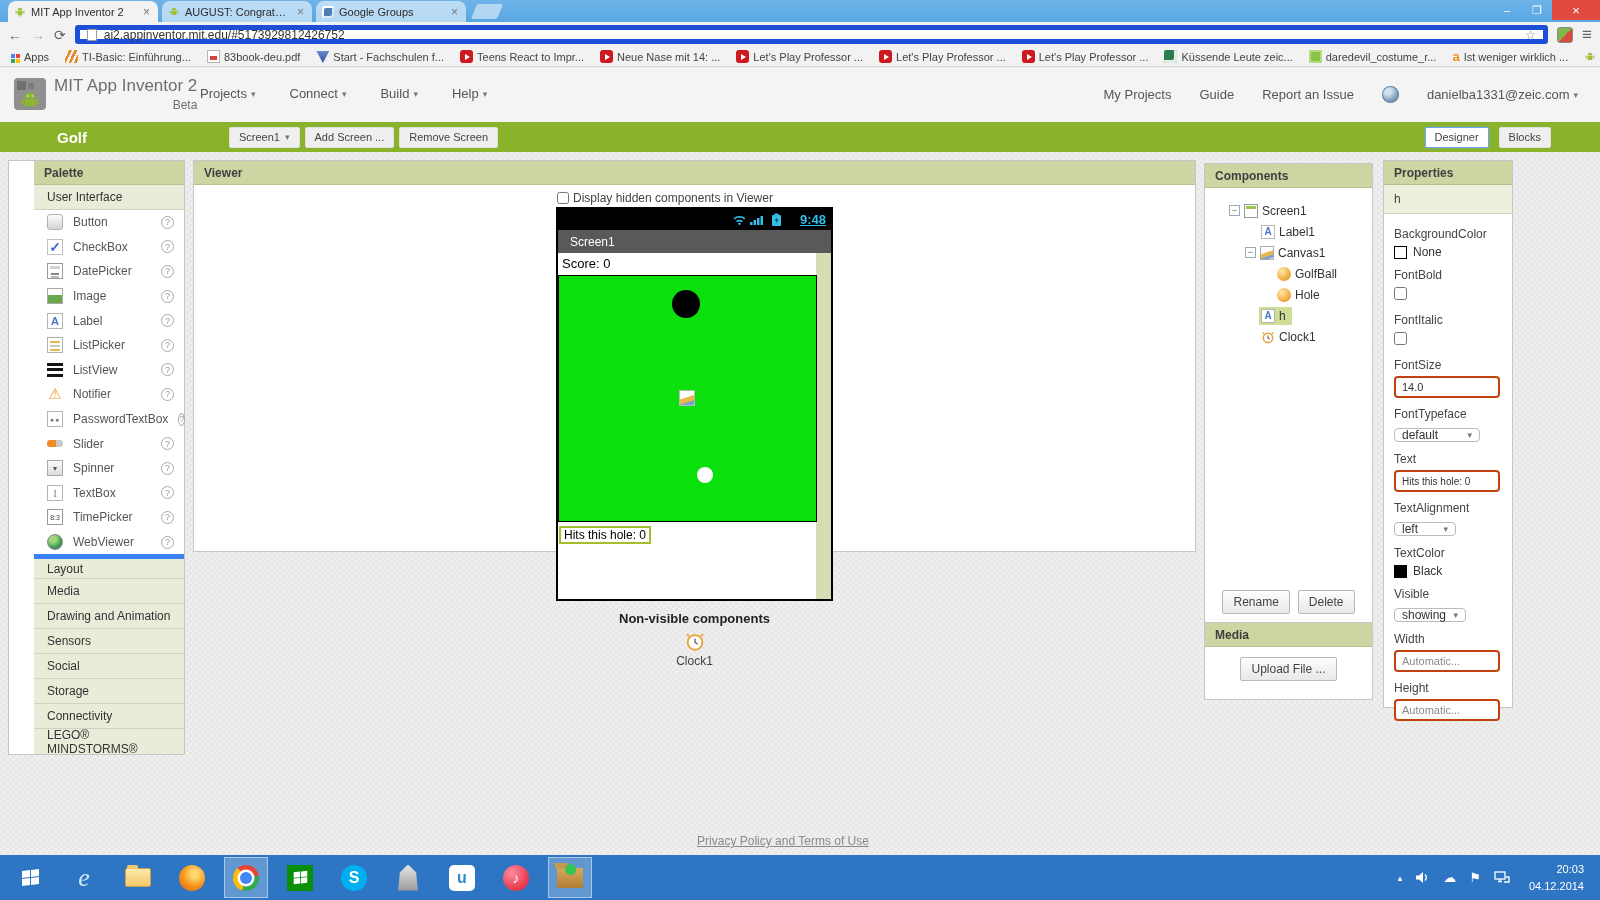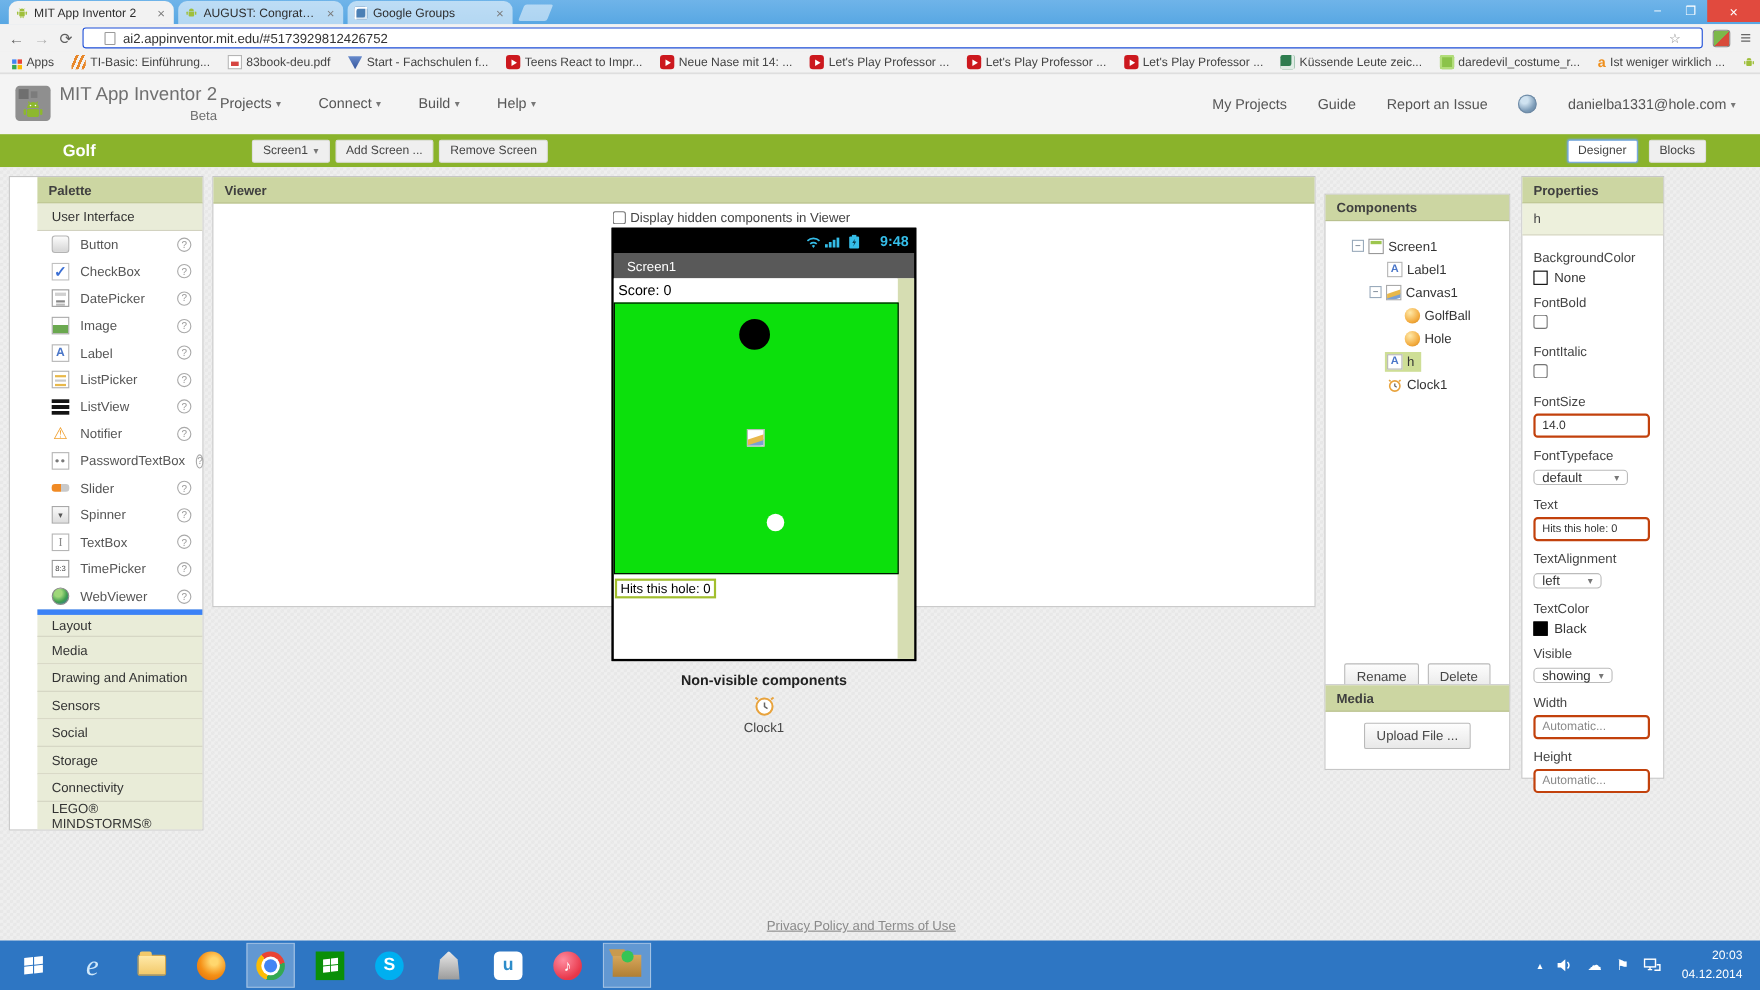--- a/index.html
+++ b/index.html
@@ -14,21 +14,21 @@
 .tab.inactive{background:rgba(255,255,255,.55);margin-left:4px;}
 .tab-title{flex:1;overflow:hidden;text-overflow:ellipsis;}
 .tab-close{color:#7a7a7a;font-size:12px;line-height:1;padding:0 2px;}
 .newtab{width:26px;height:15px;margin:0 0 3px 8px;background:rgba(255,255,255,.5);transform:skewX(-22deg);border-radius:2px;}
 .winctl{position:absolute;right:0;top:0;height:22px;display:flex;}
 .winbtn{width:30px;height:20px;display:flex;align-items:center;justify-content:center;color:#fff;font-size:11px;}
 .winbtn.close{width:48px;background:#e14a3e;font-size:13px;}
 .chrome-toolbar{position:absolute;top:22px;left:0;width:1600px;height:25px;background:#f2f2f2;display:flex;align-items:center;padding:0 8px;gap:9px;}
 .navg{color:#5f5f5f;font-size:14px;line-height:1;}
 .navg.dis{color:#b0b0b0;}
-.omnibox{flex:1;height:19px;background:#fff;border:1px solid #1d4ed8;border-radius:3px;display:flex;align-items:center;padding:0 19px;gap:7px;font-size:12px;color:#333;}
+.omnibox{flex:1;height:19px;background:#fff;border:5px solid #1d4ed8;border-radius:3px;display:flex;align-items:center;padding:0 7px;gap:7px;font-size:12px;color:#333;}
 .doc-ico{width:10px;height:12px;border:1px solid #9a9a9a;border-radius:1px;background:#fff;flex:none;}
 .omni-url{flex:1;}
 .omni-right{color:#8a8a8a;font-size:12px;}
 .kasp{width:16px;height:16px;background:linear-gradient(135deg,#7db84a 50%,#d84b3a 50%);border-radius:3px;border:1px solid #888;flex:none;}
 .hamb{color:#666;font-size:17px;line-height:1;font-weight:bold;}
 .bookmarks-bar{position:absolute;top:47px;left:0;width:1600px;height:20px;background:#f2f2f2;border-bottom:1px solid #d6d6d6;display:flex;align-items:center;padding:0 10px;gap:16px;font-size:11px;color:#444;white-space:nowrap;}
 .bm{display:flex;align-items:center;gap:4px;}
 .bm-icon{width:13px;height:13px;display:inline-block;flex:none;position:relative;}
 .bi-apps{width:10px;height:10px;background:transparent;}
 .bi-apps::before{content:"";position:absolute;left:1px;top:2px;width:4px;height:4px;background:#4285f4;box-shadow:5px 0 0 #ea4335,0 5px 0 #34a853,5px 5px 0 #fbbc05;}
@@ -93,36 +93,36 @@
 .pi-timepicker{background:#fff;border:1px solid #999;color:#444;font-size:7px;}
 .pi-webviewer{border-radius:50%;background:radial-gradient(circle at 35% 30%,#9fd77a 25%,#3f9d4e 60%,#2c6fae);border:1px solid #888;}
 
 
 .viewer-panel{left:193px;top:8px;width:1003px;height:392px;}
 .viewer-body{display:flex;flex-direction:column;align-items:center;}
 .hiddenrow{align-self:flex-start;margin:6px 0 2px 363px;display:flex;align-items:center;gap:4px;font-size:12px;color:#444;}
 .hiddenrow input{width:12px;height:12px;}
 .phone{width:277px;border:2px solid #000;background:#000;}
 .statusbar{height:21px;background:#000;display:flex;align-items:center;justify-content:flex-end;gap:4px;padding:0 5px;}
-.stat-time{color:#35bde8;font-size:13px;font-weight:bold;}
+.stat-time{color:#35bde8;font-size:13px;font-weight:bold;text-decoration:underline;}
 .phone-titlebar{height:23px;background:#595959;color:#fff;font-size:12px;display:flex;align-items:center;padding-left:12px;}
 .phone-content{position:relative;height:346px;background:#fff;}
 .phone-scroll{position:absolute;right:0;top:0;width:15px;height:100%;background:#d6ddb2;}
 .score-label{position:absolute;left:0;top:0;right:15px;height:22px;font-size:13px;color:#000;padding:3px 0 0 4px;background:#fff;}
 .golf-canvas{position:absolute;left:0;top:22px;width:259px;height:247px;background:#0ce00c;border:1px solid #000;}
 .hole{position:absolute;left:113px;top:14px;width:28px;height:28px;border-radius:50%;background:#000;}
 .sprite{position:absolute;left:120px;top:114px;width:16px;height:16px;background:#fff;border:1px solid #bbb;overflow:hidden;}
 .sprite::after{content:"";position:absolute;left:-2px;top:6px;width:20px;height:5px;background:#e8b84a;transform:rotate(-18deg);box-shadow:0 4px 0 #7aa0d4;}
 .ball{position:absolute;left:138px;top:191px;width:16px;height:16px;border-radius:50%;background:#fff;}
 .hits-label{position:absolute;left:1px;top:273px;border:2px solid #a2bf2e;padding:0 3px;font-size:12px;color:#000;background:#fff;}
 .nonvis-title{margin-top:10px;font-size:13px;font-weight:bold;color:#222;}
 .nonvis-item{margin-top:4px;display:flex;flex-direction:column;align-items:center;gap:2px;font-size:12px;color:#444;}
 
 
-.components-panel{left:1204px;top:24px;width:169px;height:462px;}
+.components-panel{left:1204px;top:11px;width:169px;height:462px;}
 .ctree{padding:12px 0 0 0;}
 .trow{height:21px;display:flex;align-items:center;gap:4px;font-size:12px;color:#333;}
 .tminus{width:11px;height:11px;border:1px solid #9ab;color:#567;font-size:9px;line-height:9px;text-align:center;background:#fff;flex:none;}
 .ti{width:14px;height:14px;flex:none;position:relative;display:flex;align-items:center;justify-content:center;}
 .ti-screen{background:#fff;border:1px solid #999;}
 .ti-screen::before{content:"";position:absolute;top:1px;left:1px;right:1px;height:3px;background:#9dc64e;}
 .ti-label{background:#fff;border:1px solid #b5b5b5;color:#4a76c8;font-weight:bold;font-size:10px;}
 .ti-canvas{background:#fff;border:1px solid #aaa;overflow:hidden;}
 .ti-canvas::after{content:"";position:absolute;left:-2px;top:5px;width:18px;height:4px;background:#e8b84a;transform:rotate(-18deg);box-shadow:0 3px 0 #7aa0d4;}
 .ti-ball{border-radius:50%;background:radial-gradient(circle at 35% 30%,#ffe9a8,#f2a93b 65%,#c77c18);}
@@ -335,21 +335,21 @@
           <span>Help</span>
           <span class="caret">▾</span>
         </span>
     </div>
     <div class="ai-right">
       <span>My Projects</span>
       <span>Guide</span>
       <span>Report an Issue</span>
       <span class="globe"></span>
       <span class="menu-item">
-          <span>danielba1331@hole.com</span>
+          <span>danielba1331@zeic.com</span>
           <span class="caret">▾</span>
         </span>
     </div>
   </div>
 
   <div class="green-bar">
     <div class="project-name">Golf</div>
     <div class="gbtn">
         <span>Screen1</span>
         <span class="caret">▾</span>

